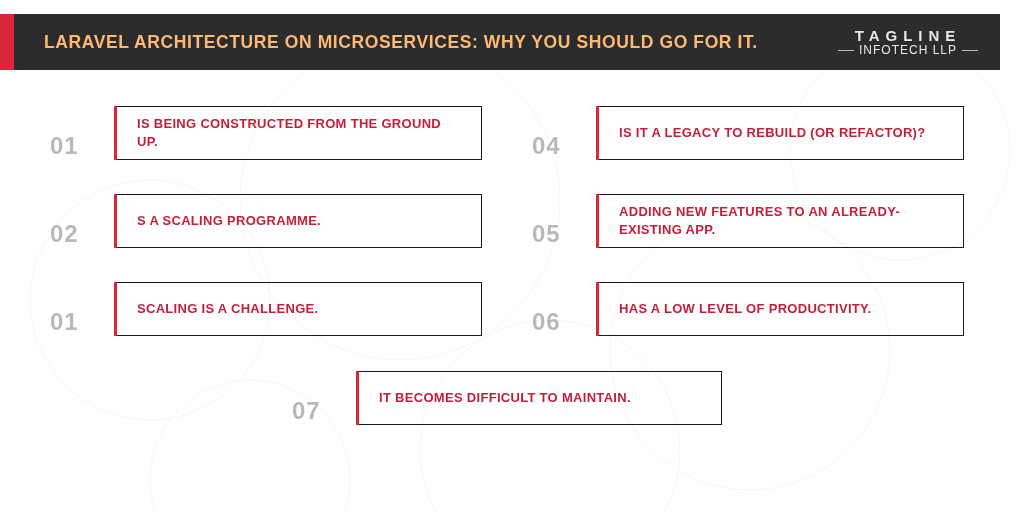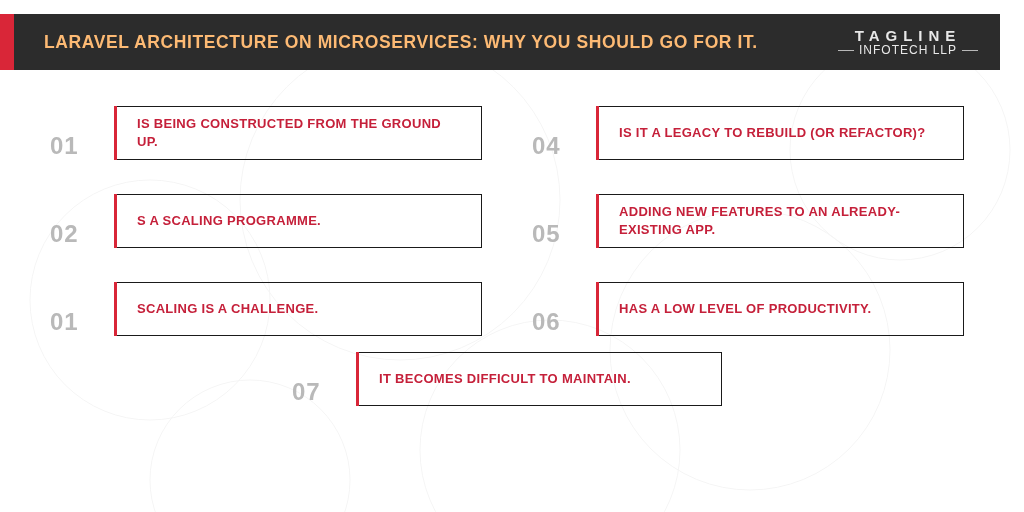--- a/index.html
+++ b/index.html
@@ -108,21 +108,21 @@
     .box-text {
       color: #c5203a;
       font-size: 13px;
       font-weight: 700;
       letter-spacing: 0.3px;
       line-height: 1.35;
     }
     .center-row {
       display: flex;
       justify-content: center;
-      margin-top: 16px;
+      margin-top: 35px;
     }
     .center-row .item {
       width: 430px;
     }
     .bg-decoration {
       position: absolute;
       inset: 0;
       z-index: -1;
       opacity: 0.04;
       pointer-events: none;

